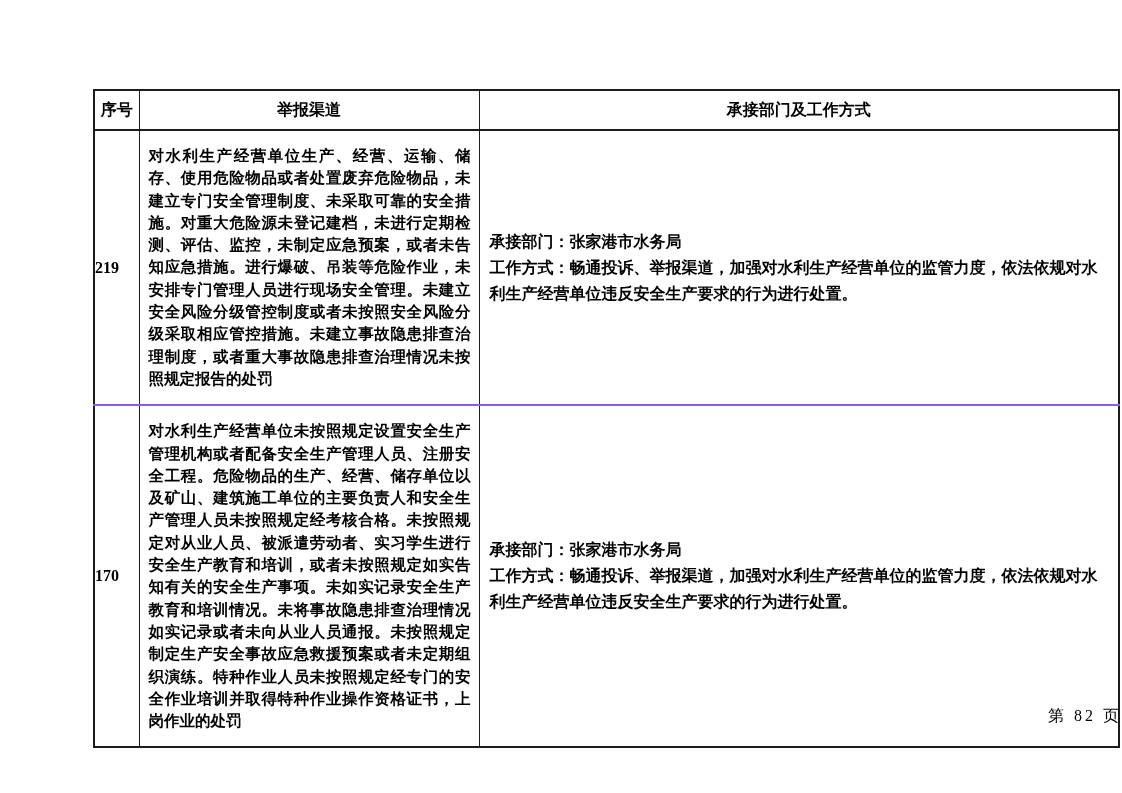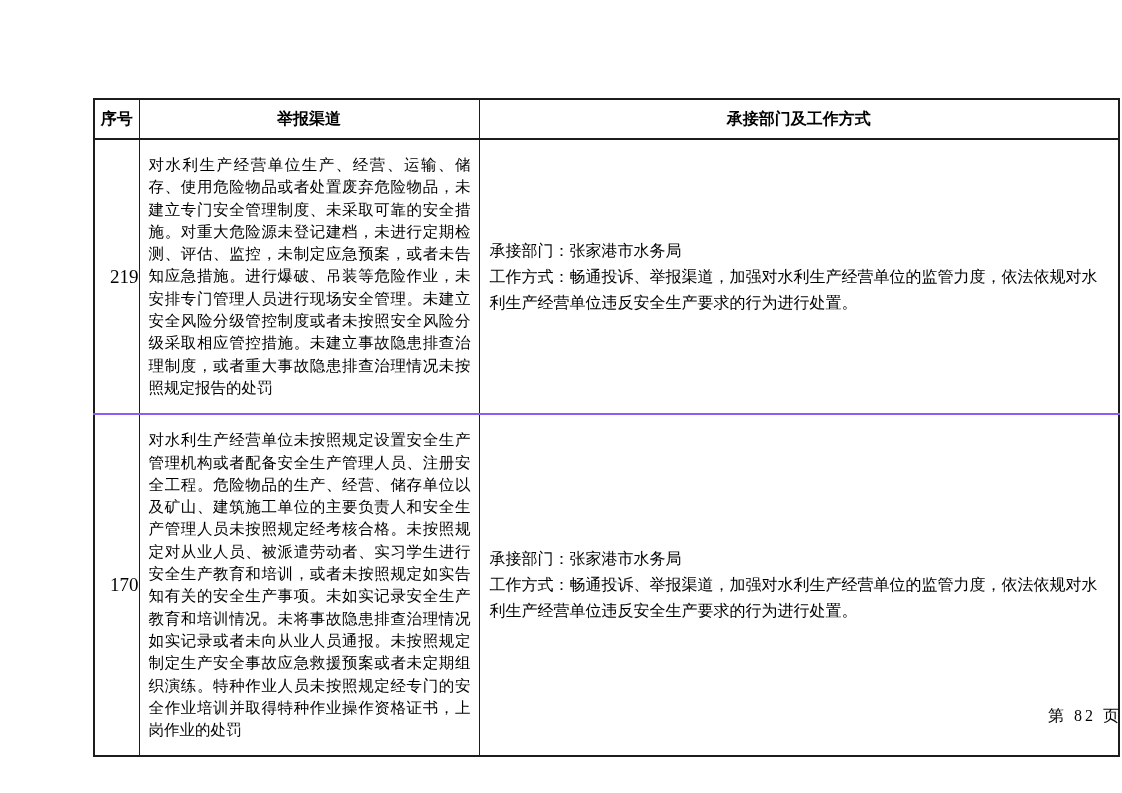--- a/index.html
+++ b/index.html
@@ -14,46 +14,47 @@
   .doc-page {
     position: absolute;
     left: 0; top: 0;
     width: 1122px;
     height: 793px;
     background: #ffffff;
   }
   table.matters {
     position: absolute;
     left: 93px;
-    top: 98px;
+    top: 89px;
     width: 942px;
     border-collapse: collapse;
     table-layout: fixed;
     border: 2px solid #1c1c1c;
   }
   table.matters th, table.matters td {
     border: 1px solid #1c1c1c;
     vertical-align: middle;
+    font-weight: bold;
   }
   table.matters thead th {
     border-bottom: 2px solid #1c1c1c;
     height: 40px;
     font-family: "Liberation Sans", "DejaVu Sans", sans-serif;
     font-weight: bold;
     font-size: 16px;
     text-align: center;
     padding: 2px 4px;
   }
   tbody tr.data-row-1 td { border-top: 2px solid #8b5cf6; }
   .col-num  { width: 45px; }
   .col-item { width: 340px; }
   .col-dept { width: 640px; }
   td.cell-num {
-    text-align: right;
-    font-size: 19px;
+    text-align: left;
+    font-size: 16px;
     font-family: "Liberation Serif", "DejaVu Serif", serif;
     margin-left: 48px;
   }
   td.cell-item {
     padding: 14px 8px 14px 9px;
     font-size: 15.5px;
     line-height: 22.3px;
     text-align: justify;
     text-align-last: left;
   }

